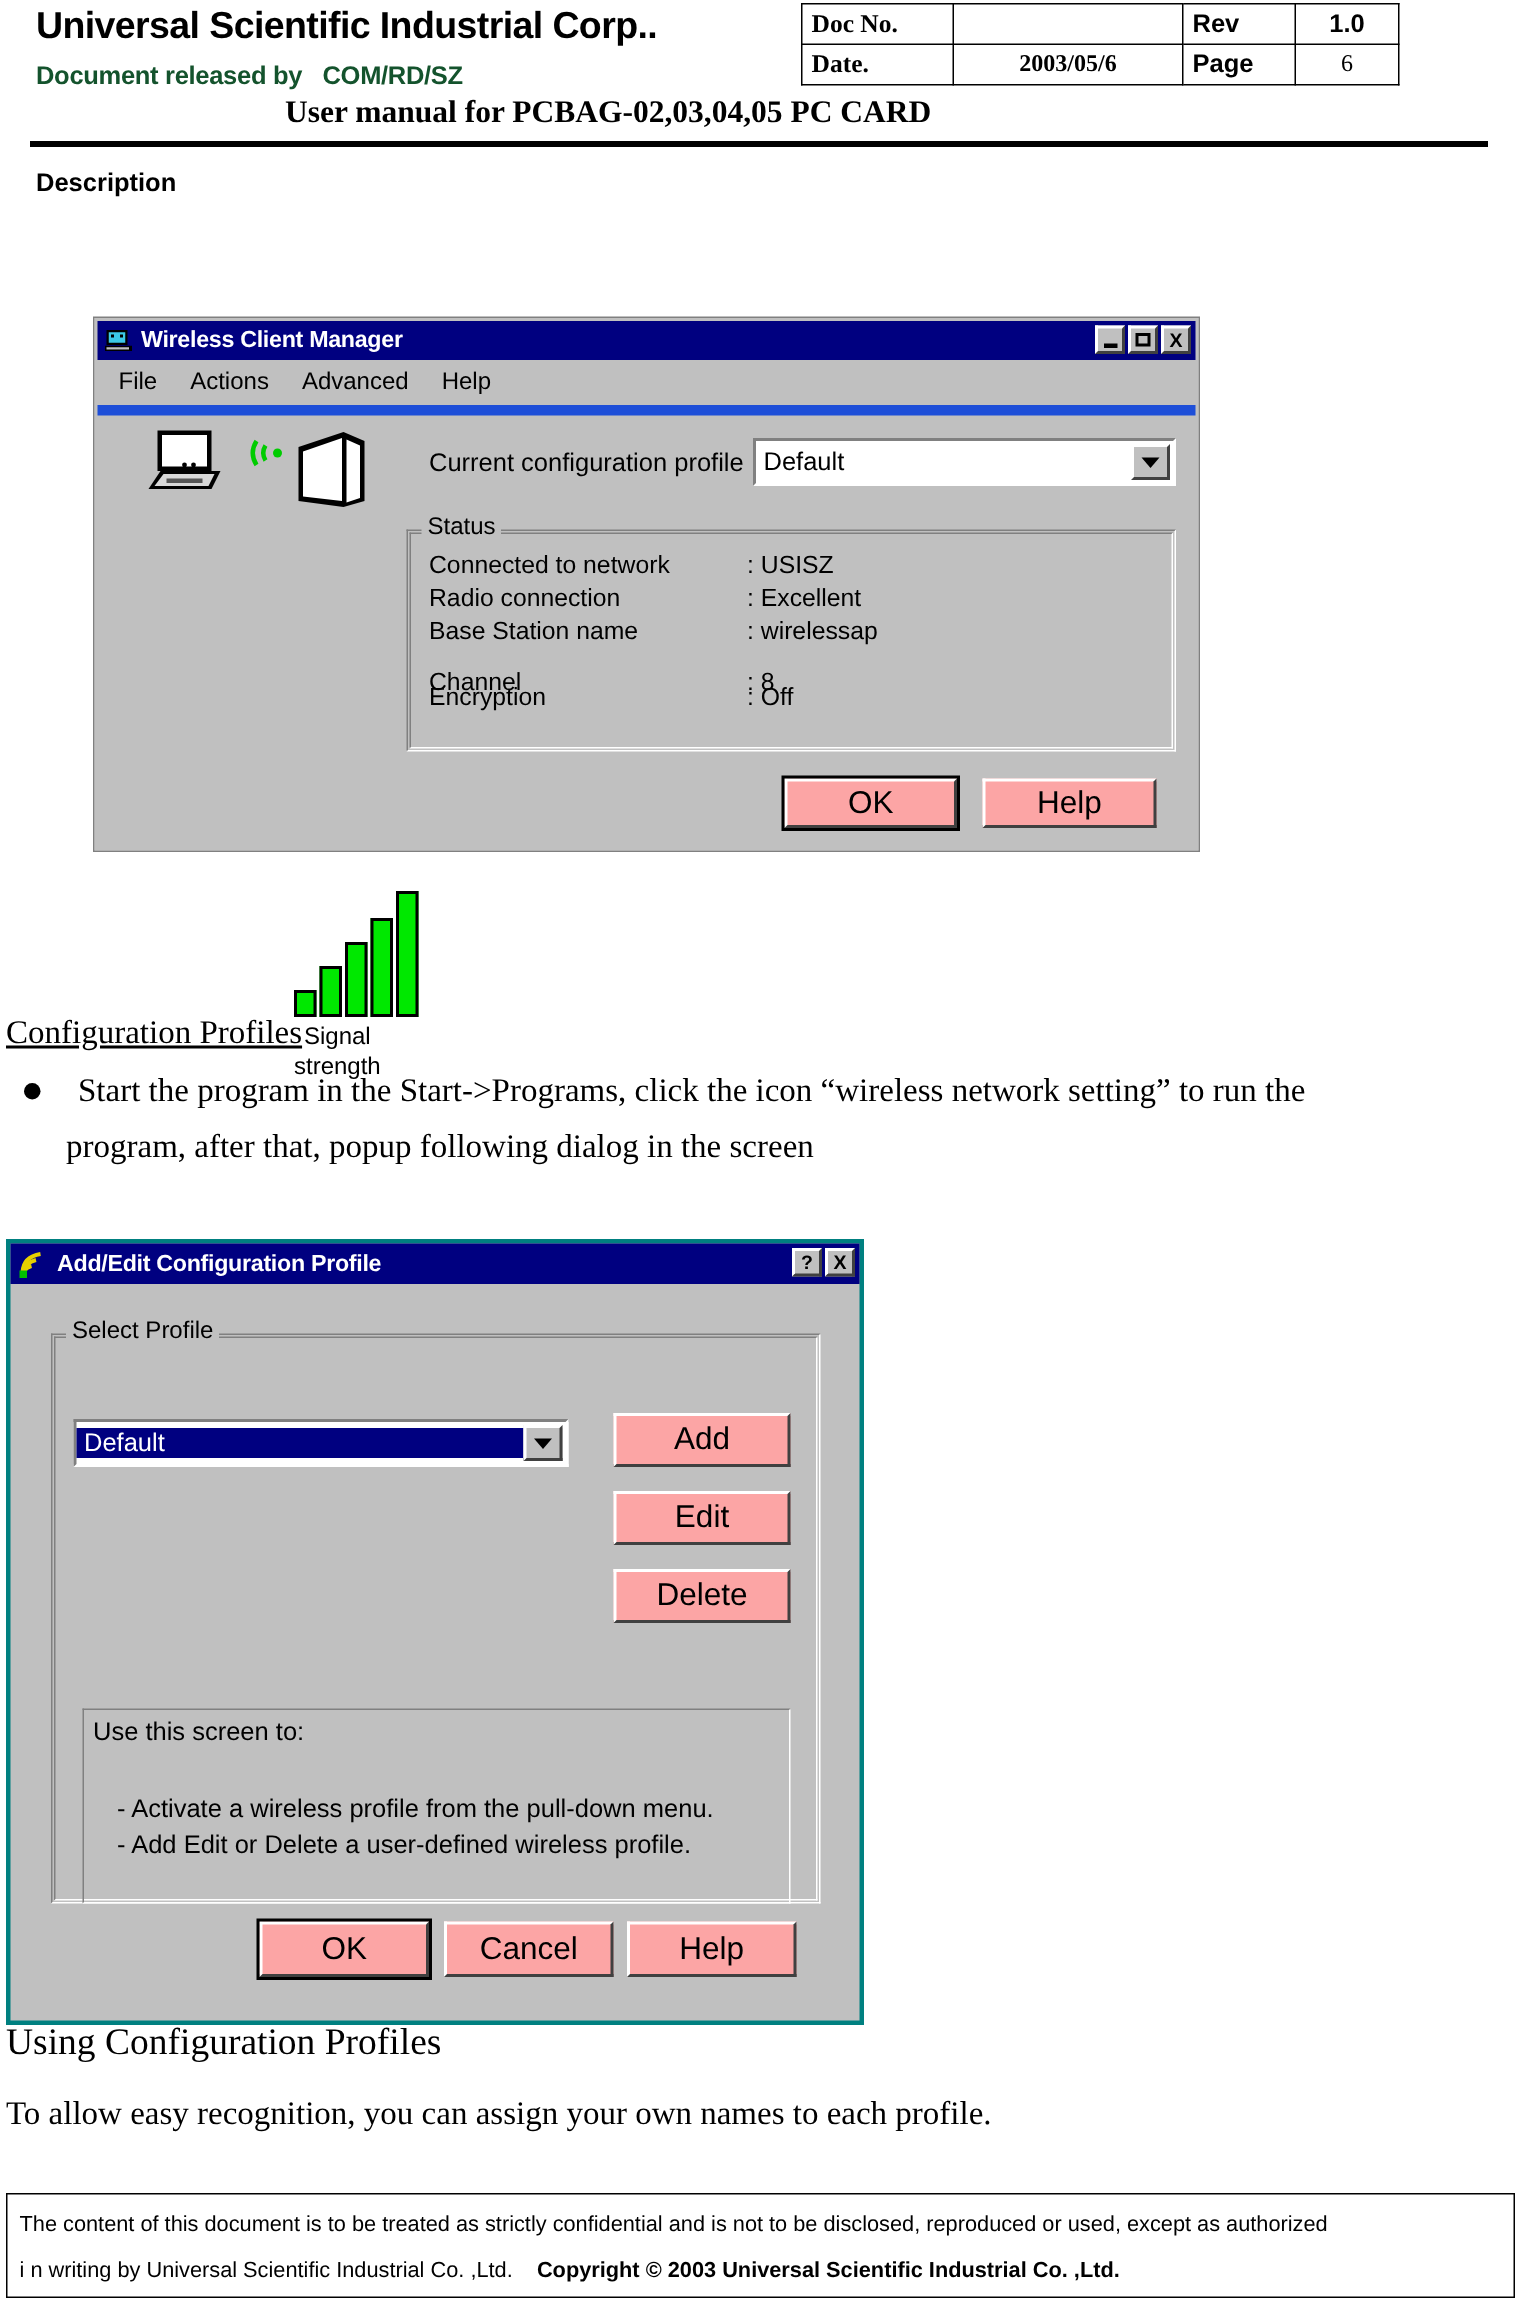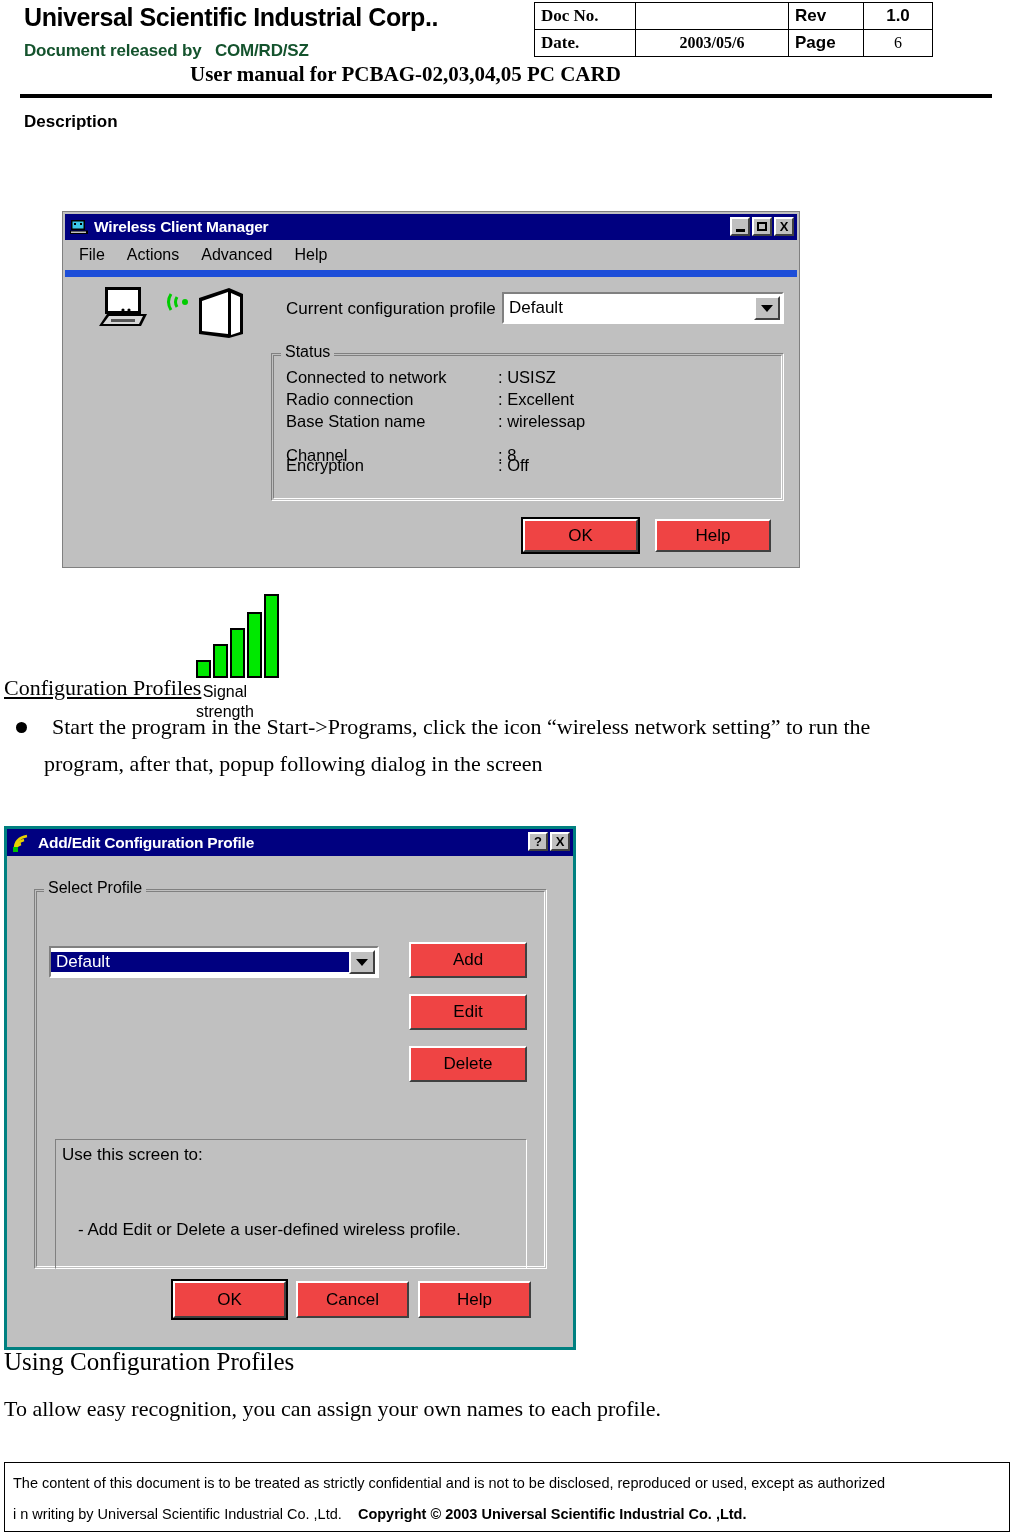--- a/index.html
+++ b/index.html
@@ -104,24 +104,24 @@
     border:1px solid #ffffff; border-left-color:#808080; border-top-color:#808080;
     pointer-events:none;
   }
   .group-label{
     position:absolute; top:-11px; left:9px; background:#c0c0c0;
     padding:0 4px; font-family:"Liberation Sans", sans-serif;
     font-size:16px; color:#000; z-index:2;
   }
 
   .btn{
-    background:#ef4444; box-sizing:border-box;
+    background:#fca5a5; box-sizing:border-box;
     border-top:2px solid #ffffff; border-left:2px solid #ffffff;
     border-right:2px solid #404040; border-bottom:2px solid #404040;
-    font-family:"Liberation Sans", sans-serif; font-size:17px; color:#000;
+    font-family:"Liberation Sans", sans-serif; font-size:21px; color:#000;
     display:flex; align-items:center; justify-content:center;
     position:absolute;
   }
   .btn.default{ outline:2px solid #000; outline-offset:0px; }
 
   .combo{
     position:absolute; background:#fff; box-sizing:border-box;
     border-top:2px solid #808080; border-left:2px solid #808080;
     border-right:2px solid #ffffff; border-bottom:2px solid #ffffff;
     display:flex; align-items:center;
@@ -364,20 +364,21 @@
     </div>
 
     <div class="btn" style="left:402px; top:113px; width:118px; height:36px;">Add</div>
     <div class="btn" style="left:402px; top:165px; width:118px; height:36px;">Edit</div>
     <div class="btn" style="left:402px; top:217px; width:118px; height:36px;">Delete</div>
 
     <div style="position:absolute;left:48px;top:310px;width:472px;height:130px;
                 border-top:1px solid #808080;border-left:1px solid #808080;
                 border-right:1px solid #ffffff;border-bottom:1px solid #ffffff;box-sizing:border-box;">
       <div style="position:absolute;left:6px;top:5px;font-family:'Liberation Sans',sans-serif;font-size:17px;color:#000;">Use this screen to:</div>
+      <div style="position:absolute;left:22px;top:56px;font-family:'Liberation Sans',sans-serif;font-size:17px;color:#000;white-space:nowrap;">-  Activate a wireless profile from the pull-down menu.</div>
       <div style="position:absolute;left:22px;top:80px;font-family:'Liberation Sans',sans-serif;font-size:17px;color:#000;white-space:nowrap;">-  Add Edit or Delete a user-defined wireless profile.</div>
     </div>
 
     <div class="btn default" style="left:166px; top:452px; width:113px; height:37px;">OK</div>
     <div class="btn" style="left:289px; top:452px; width:113px; height:37px;">Cancel</div>
     <div class="btn" style="left:411px; top:452px; width:113px; height:37px;">Help</div>
 
   </div>
 </div>
 

